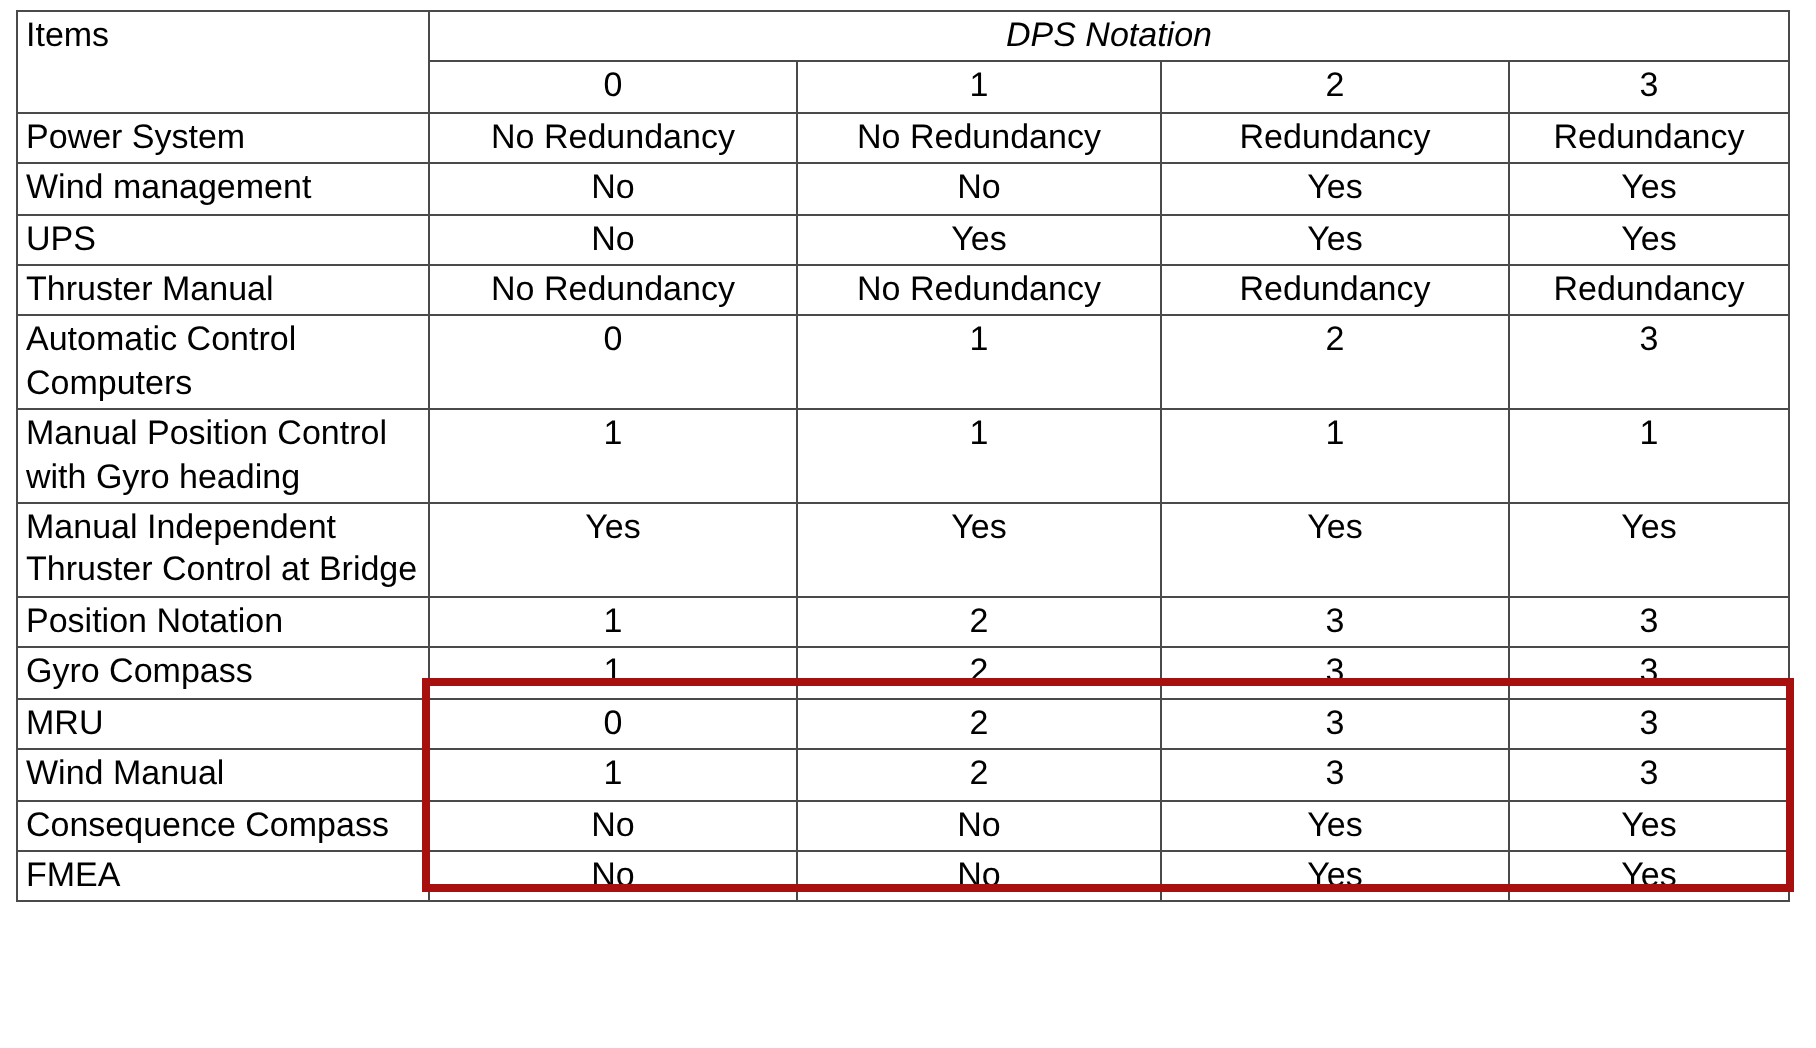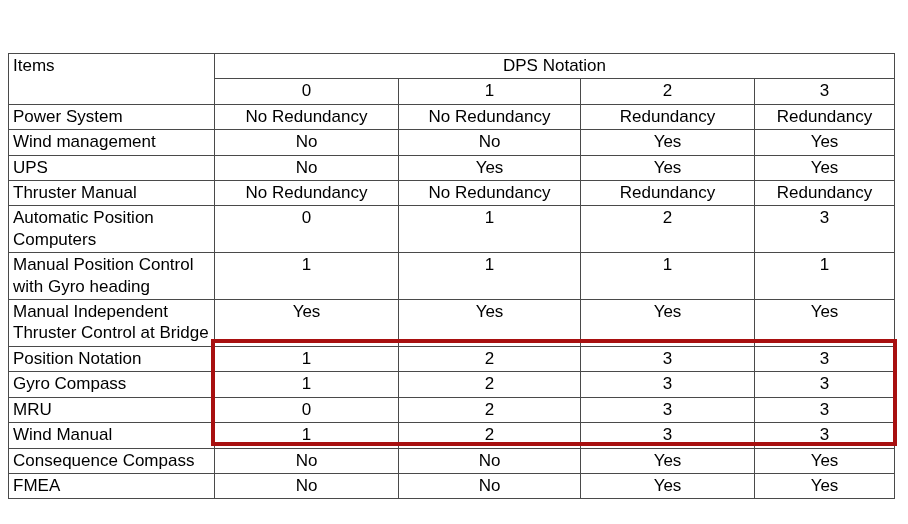--- a/index.html
+++ b/index.html
@@ -21,41 +21,41 @@
     background: #ffffff;
   }
   table.dps {
     position: absolute;
     left: 8px;
     top: 5px;
     width: 886px;
     border-collapse: collapse;
     table-layout: fixed;
     background: #ffffff;
-    margin-top: 48px;
   }
   table.dps td, table.dps th {
     border: 1px solid #4a4a4a;
     font-weight: normal;
     font-size: 17px;
     line-height: 1.26;
     padding: 1px 4px 2px 4px;
     vertical-align: top;
     background: #ffffff;
   }
   td.item, th.item {
     text-align: left;
     padding-left: 7px;
   }
   td.val, th.val {
     text-align: center;
   }
   th.group {
     text-align: center;
     border-bottom: 1px solid #4a4a4a;
+    font-style: italic;
   }
   
   col.c0 { width: 206px; }
   col.c1 { width: 184px; }
   col.c2 { width: 182px; }
   col.c3 { width: 174px; }
   col.c4 { width: 140px; }
 
   
   #highlight-box {
@@ -117,21 +117,21 @@
           <td class="val">Yes</td>
         </tr>
         <tr>
           <td class="item">Thruster Manual</td>
           <td class="val">No Redundancy</td>
           <td class="val">No Redundancy</td>
           <td class="val">Redundancy</td>
           <td class="val">Redundancy</td>
         </tr>
         <tr>
-          <td class="item">Automatic Position Computers</td>
+          <td class="item">Automatic Control Computers</td>
           <td class="val">0</td>
           <td class="val">1</td>
           <td class="val">2</td>
           <td class="val">3</td>
         </tr>
         <tr>
           <td class="item">Manual Position Control with Gyro heading</td>
           <td class="val">1</td>
           <td class="val">1</td>
           <td class="val">1</td>

